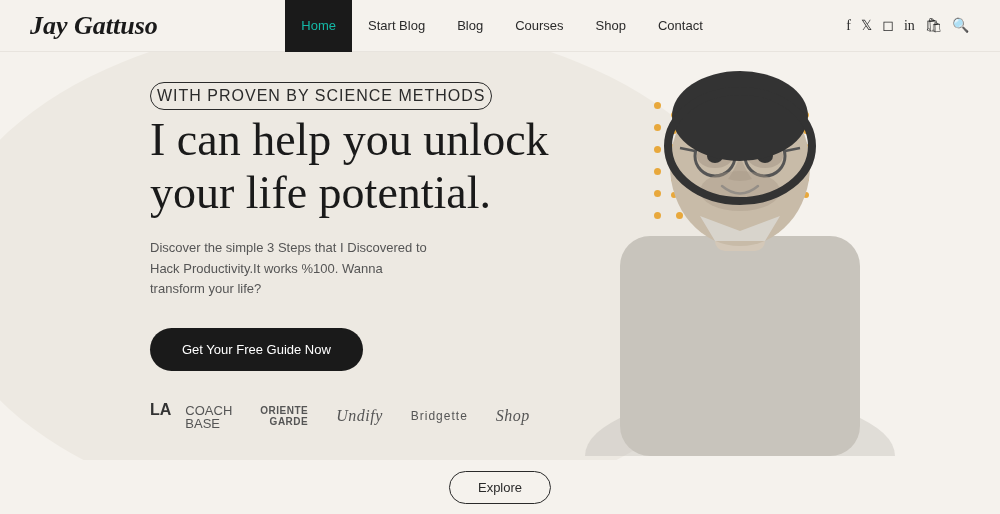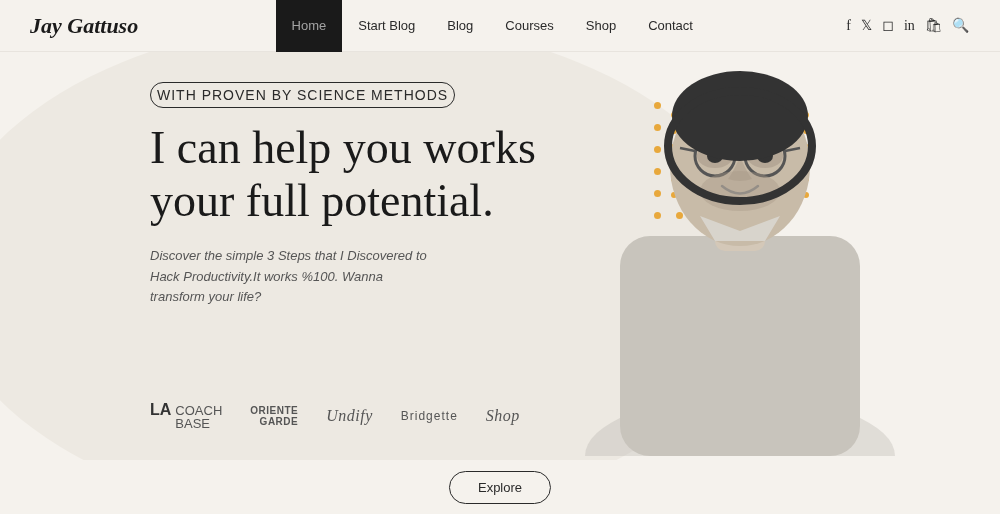--- a/index.html
+++ b/index.html
@@ -19,21 +19,21 @@
       justify-content: space-between;
       background: #f5f2ed;
       height: 52px;
       padding: 0 30px;
       border-bottom: 1px solid #e8e4de;
       position: relative;
       z-index: 10;
     }
     .logo {
       font-family: 'Georgia', cursive;
-      font-size: 22px;
+      font-size: 26px;
       font-style: italic;
       font-weight: bold;
       color: #1a1a1a;
     }
     .nav-links {
       display: flex;
       align-items: center;
       gap: 0;
     }
     .nav-item {
@@ -42,21 +42,21 @@
       display: flex;
       align-items: center;
       font-size: 13px;
       font-family: Arial, sans-serif;
       color: #2a2a2a;
       cursor: pointer;
       text-decoration: none;
     }
     .nav-item.active {
       background: #1a1a1a;
-      color: #a3a3a3;
+      color: #14b8a6;
     }
     .nav-icons {
       display: flex;
       align-items: center;
       gap: 10px;
     }
     .nav-icon {
       font-size: 14px;
       color: #2a2a2a;
       cursor: pointer;
@@ -105,43 +105,42 @@
       left: 150px;
       top: 30px;
       z-index: 2;
       max-width: 420px;
     }
     .badge {
       display: inline-block;
       border: 1.5px solid #2a2a2a;
       border-radius: 20px;
       padding: 4px 6px;
-      font-size: 14px;
+      font-size: 16px;
       font-family: Arial, sans-serif;
       letter-spacing: 1px;
       text-transform: uppercase;
       color: #2a2a2a;
-      margin-bottom: 14px;
+      margin-bottom: 4px;
     }
     .hero-title {
       font-family: 'Georgia', serif;
       font-size: 46px;
       line-height: 1.15;
       color: #1a1a1a;
       font-weight: normal;
       margin-bottom: 18px;
     }
     .hero-subtitle {
       font-family: Arial, sans-serif;
       font-size: 13px;
       color: #555;
       line-height: 1.6;
       margin-bottom: 28px;
       max-width: 280px;
-      font-style: italic;
     }
     .cta-button {
       background: #1a1a1a;
       color: #fff;
       border: none;
       border-radius: 30px;
       padding: 14px 32px;
       font-size: 13px;
       font-family: Arial, sans-serif;
       cursor: pointer;
@@ -187,21 +186,21 @@
       background: transparent;
       color: #2a2a2a;
       cursor: pointer;
       background: #f5f2ed;
     }
 
     
     .la-brand {
       display: flex;
       align-items: baseline;
-      gap: 4px;
+      gap: 14px;
     }
     .la-brand .la {
       font-size: 16px;
       font-weight: 900;
       color: #333;
       font-family: Arial Black, Arial, sans-serif;
     }
     .la-brand .coach {
       font-size: 13px;
       color: #555;
@@ -275,22 +274,23 @@
       <div class="dot"></div>
       <div class="dot"></div>
       <div class="dot"></div>
       <div class="dot"></div>
       <div class="dot"></div>
       <div class="dot"></div>
   </div>
 
   <div class="hero-content">
     <div class="badge">WITH PROVEN BY SCIENCE METHODS</div>
-    <h1 class="hero-title">I can help you works your full potential.</h1>
+    <h1 class="hero-title">I can help you unlock your life potential.</h1>
     <p class="hero-subtitle">Discover the simple 3 Steps that I Discovered to Hack Productivity.It works %100. Wanna transform your life?</p>
+    <button class="cta-button">Get Your Free Guide Now</button>
   </div>
 
   <div class="brands">
     <div class="la-brand">
       <span class="la">LA</span>
       <span class="coach">COACH<br>BASE</span>
     </div>
     <div class="brand-item" style="font-size:10px; text-transform:uppercase; letter-spacing:0.5px; font-weight:600;text-align:right;">Oriente<br>Garde</div>
     <div class="brand-item script" style="font-family:Georgia,serif; font-style:italic; font-size:16px;">Undify</div>
     <div class="brand-item" style="font-size:12px; letter-spacing:1px; font-family:Arial,sans-serif;">Bridgette</div>

